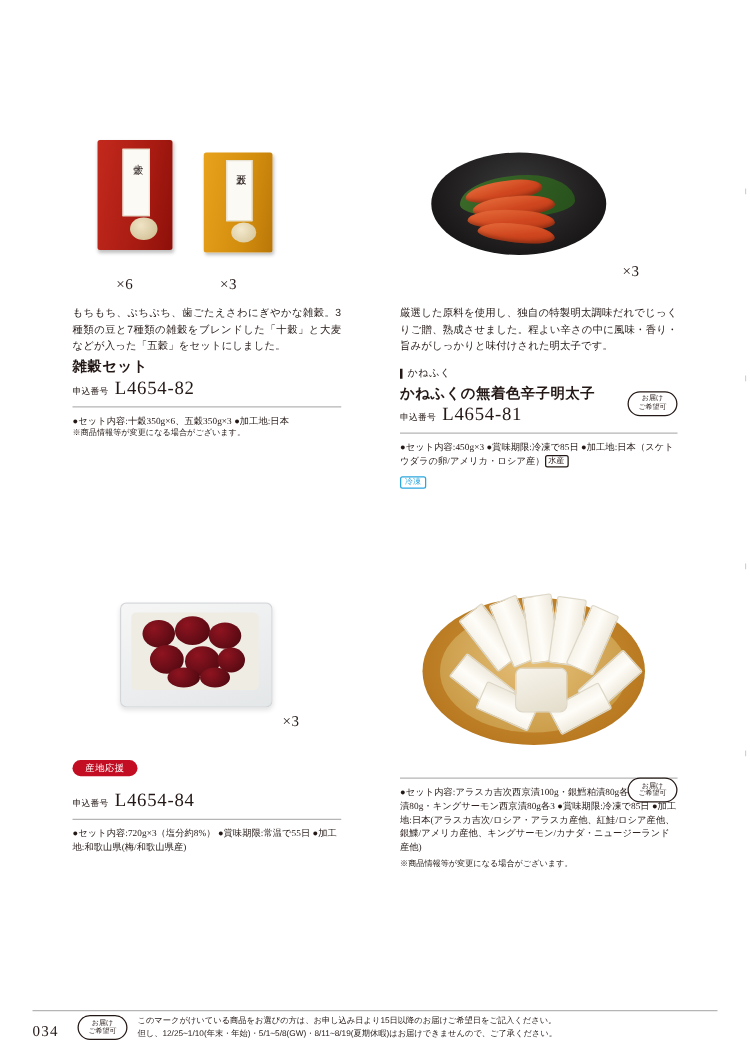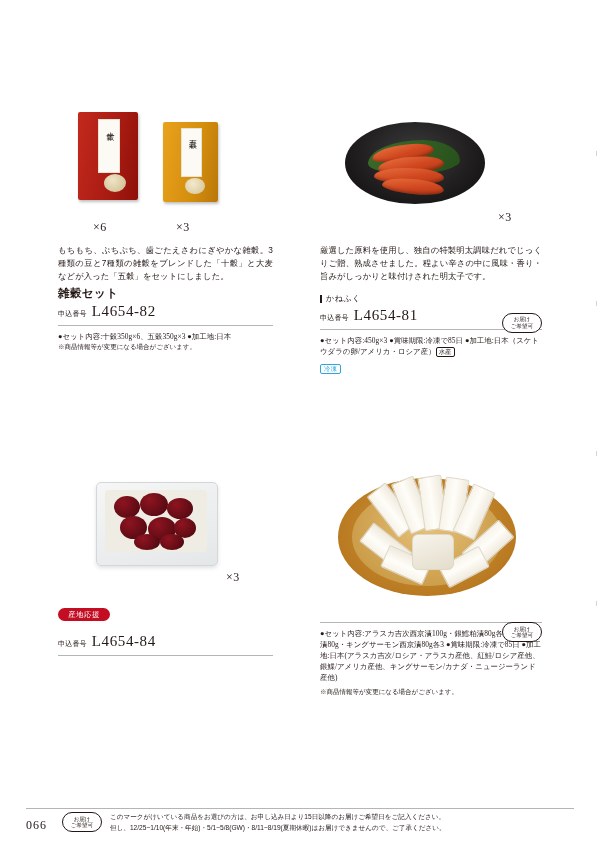--- a/index.html
+++ b/index.html
@@ -215,20 +215,21 @@
       <div class="mentaiko" style="position:absolute;left:58px;top:57px;width:66px;height:16px;transform:rotate(-4deg);"></div>
       <div class="mentaiko" style="position:absolute;left:54px;top:68px;width:70px;height:16px;transform:rotate(2deg);"></div>
       <div class="mentaiko" style="position:absolute;left:62px;top:79px;width:62px;height:15px;transform:rotate(6deg);"></div>
       <div class="qty" style="position:absolute;left:178px;top:110px;">×3</div>
     </div>
 
     <div class="desc" style="margin-top:4px;">厳選した原料を使用し、独自の特製明太調味だれでじっくりご贈、熟成させました。程よい辛さの中に風味・香り・旨みがしっかりと味付けされた明太子です。</div>
 
     <div style="margin-top:12px;position:relative;">
       <div class="brand-tag">かねふく</div>
+      <div class="prod-name">かねふくの無着色辛子明太子</div>
       <div class="code-row">
         <span class="code-label">申込番号</span>
         <span class="code-num">L4654-81</span>
       </div>
       <div class="badge-gift" style="position:absolute;right:0;top:18px;">
         <span>お届け</span>
         <span>ご希望可</span>
       </div>
     </div>
     <hr class="hr">
@@ -259,20 +260,21 @@
 
     <div class="badge-origin" style="margin-top:8px;">産地応援</div>
 
     <div style="margin-top:12px;">
       <div class="code-row">
         <span class="code-label">申込番号</span>
         <span class="code-num">L4654-84</span>
       </div>
     </div>
     <hr class="hr">
+    <div class="spec">●セット内容:720g×3（塩分約8%） ●賞味期限:常温で55日 ●加工地:和歌山県(梅/和歌山県産)</div>
   </div>
 
   <div class="col" style="left:320px;top:460px;width:222px;">
 
     <div class="img-box" style="height:140px;">
 
       <div style="position:absolute;left:18px;top:18px;width:178px;height:118px;border-radius:50%;background:radial-gradient(ellipse at 50% 45%,#d59a3d 0%,#b97a22 70%,#8a5512 100%);"></div>
       <div style="position:absolute;left:32px;top:28px;width:150px;height:98px;border-radius:50%;background:radial-gradient(ellipse at 50% 40%,#e6c07a 0%,#c99a45 80%);"></div>
 
       <div class="kiri-pack" style="position:absolute;left:60px;top:24px;width:22px;height:50px;transform:rotate(-38deg);"></div>
@@ -294,21 +296,21 @@
         <span>ご希望可</span>
       </div>
     </div>
     <hr class="hr">
     <div class="spec">●セット内容:アラスカ吉次西京漬100g・銀鱈粕漬80g各4、紅鮭粕漬80g・キングサーモン西京漬80g各3 ●賞味期限:冷凍で85日 ●加工地:日本(アラスカ吉次/ロシア・アラスカ産他、紅鮭/ロシア産他、銀鰈/アメリカ産他、キングサーモン/カナダ・ニュージーランド産他)</div>
     <div class="note-small" style="margin-top:3px;">※商品情報等が変更になる場合がございます。</div>
   </div>
 
   <div class="footer">
     <div class="footer-line"></div>
-    <div class="page-num">066</div>
+    <div class="page-num">034</div>
     <div class="footer-badge">
       <div class="badge-gift">
         <span>お届け</span>
         <span>ご希望可</span>
       </div>
     </div>
     <div class="footer-text">
       <div>このマークがけいている商品をお選びの方は、お申し込み日より15日以降のお届けご希望日をご記入ください。</div>
       <div>但し、12/25~1/10(年末・年始)・5/1~5/8(GW)・8/11~8/19(夏期休暇)はお届けできませんので、ご了承ください。</div>
     </div>

